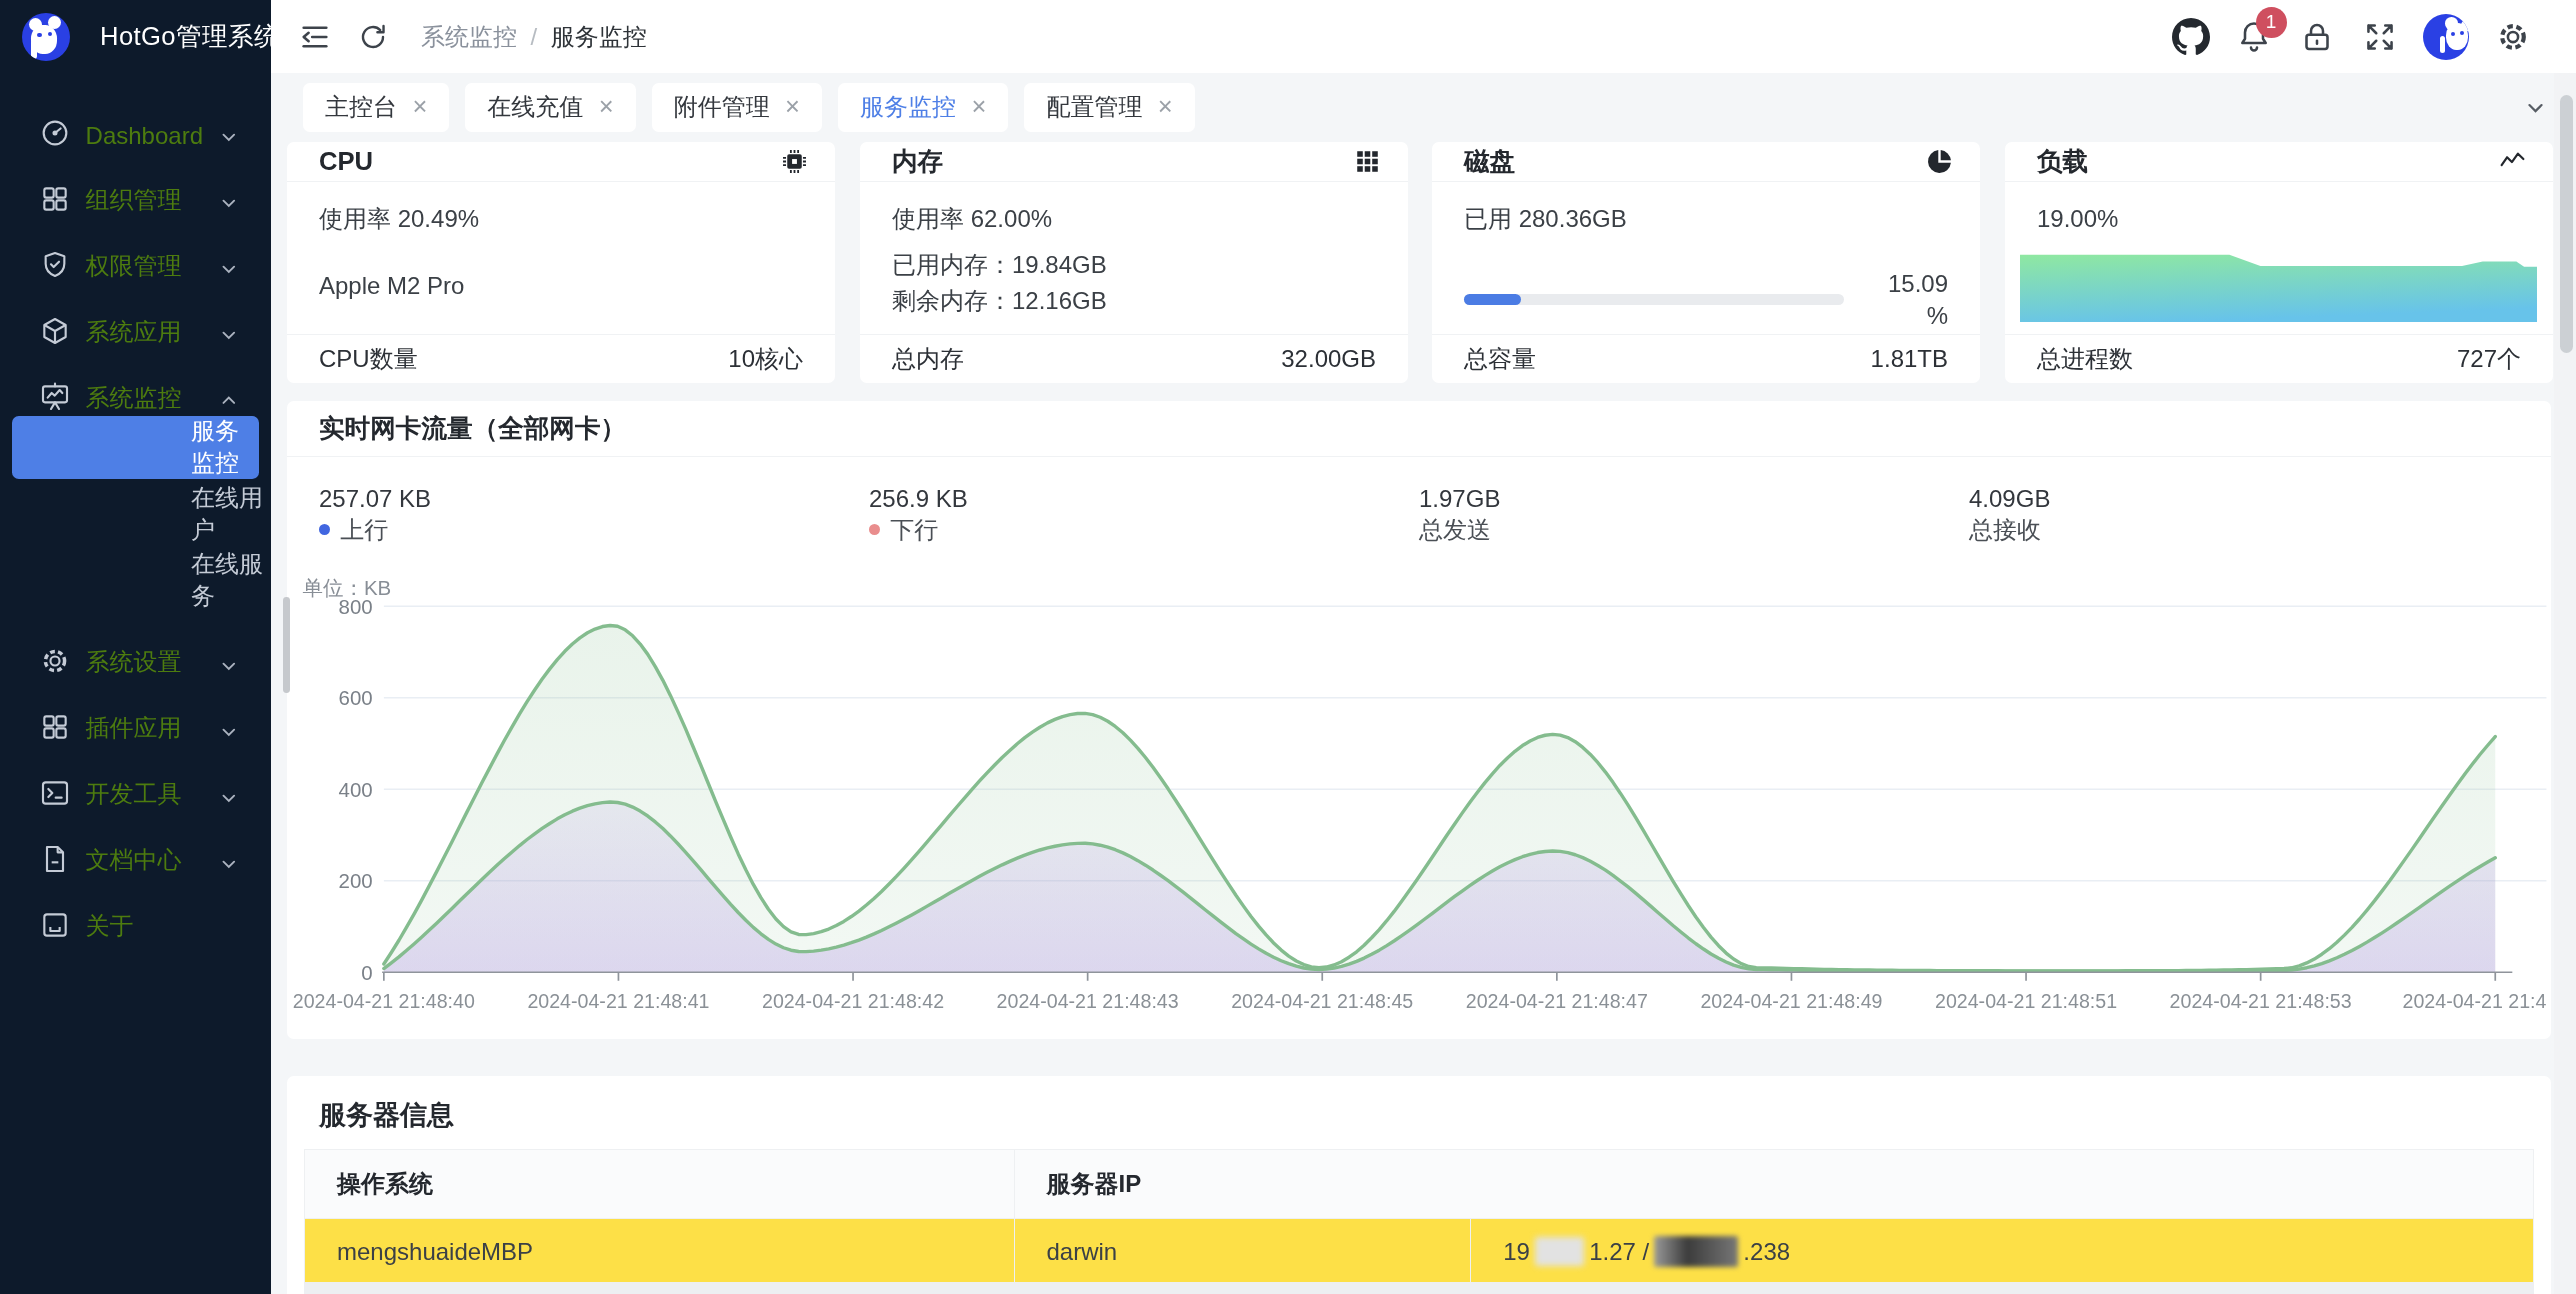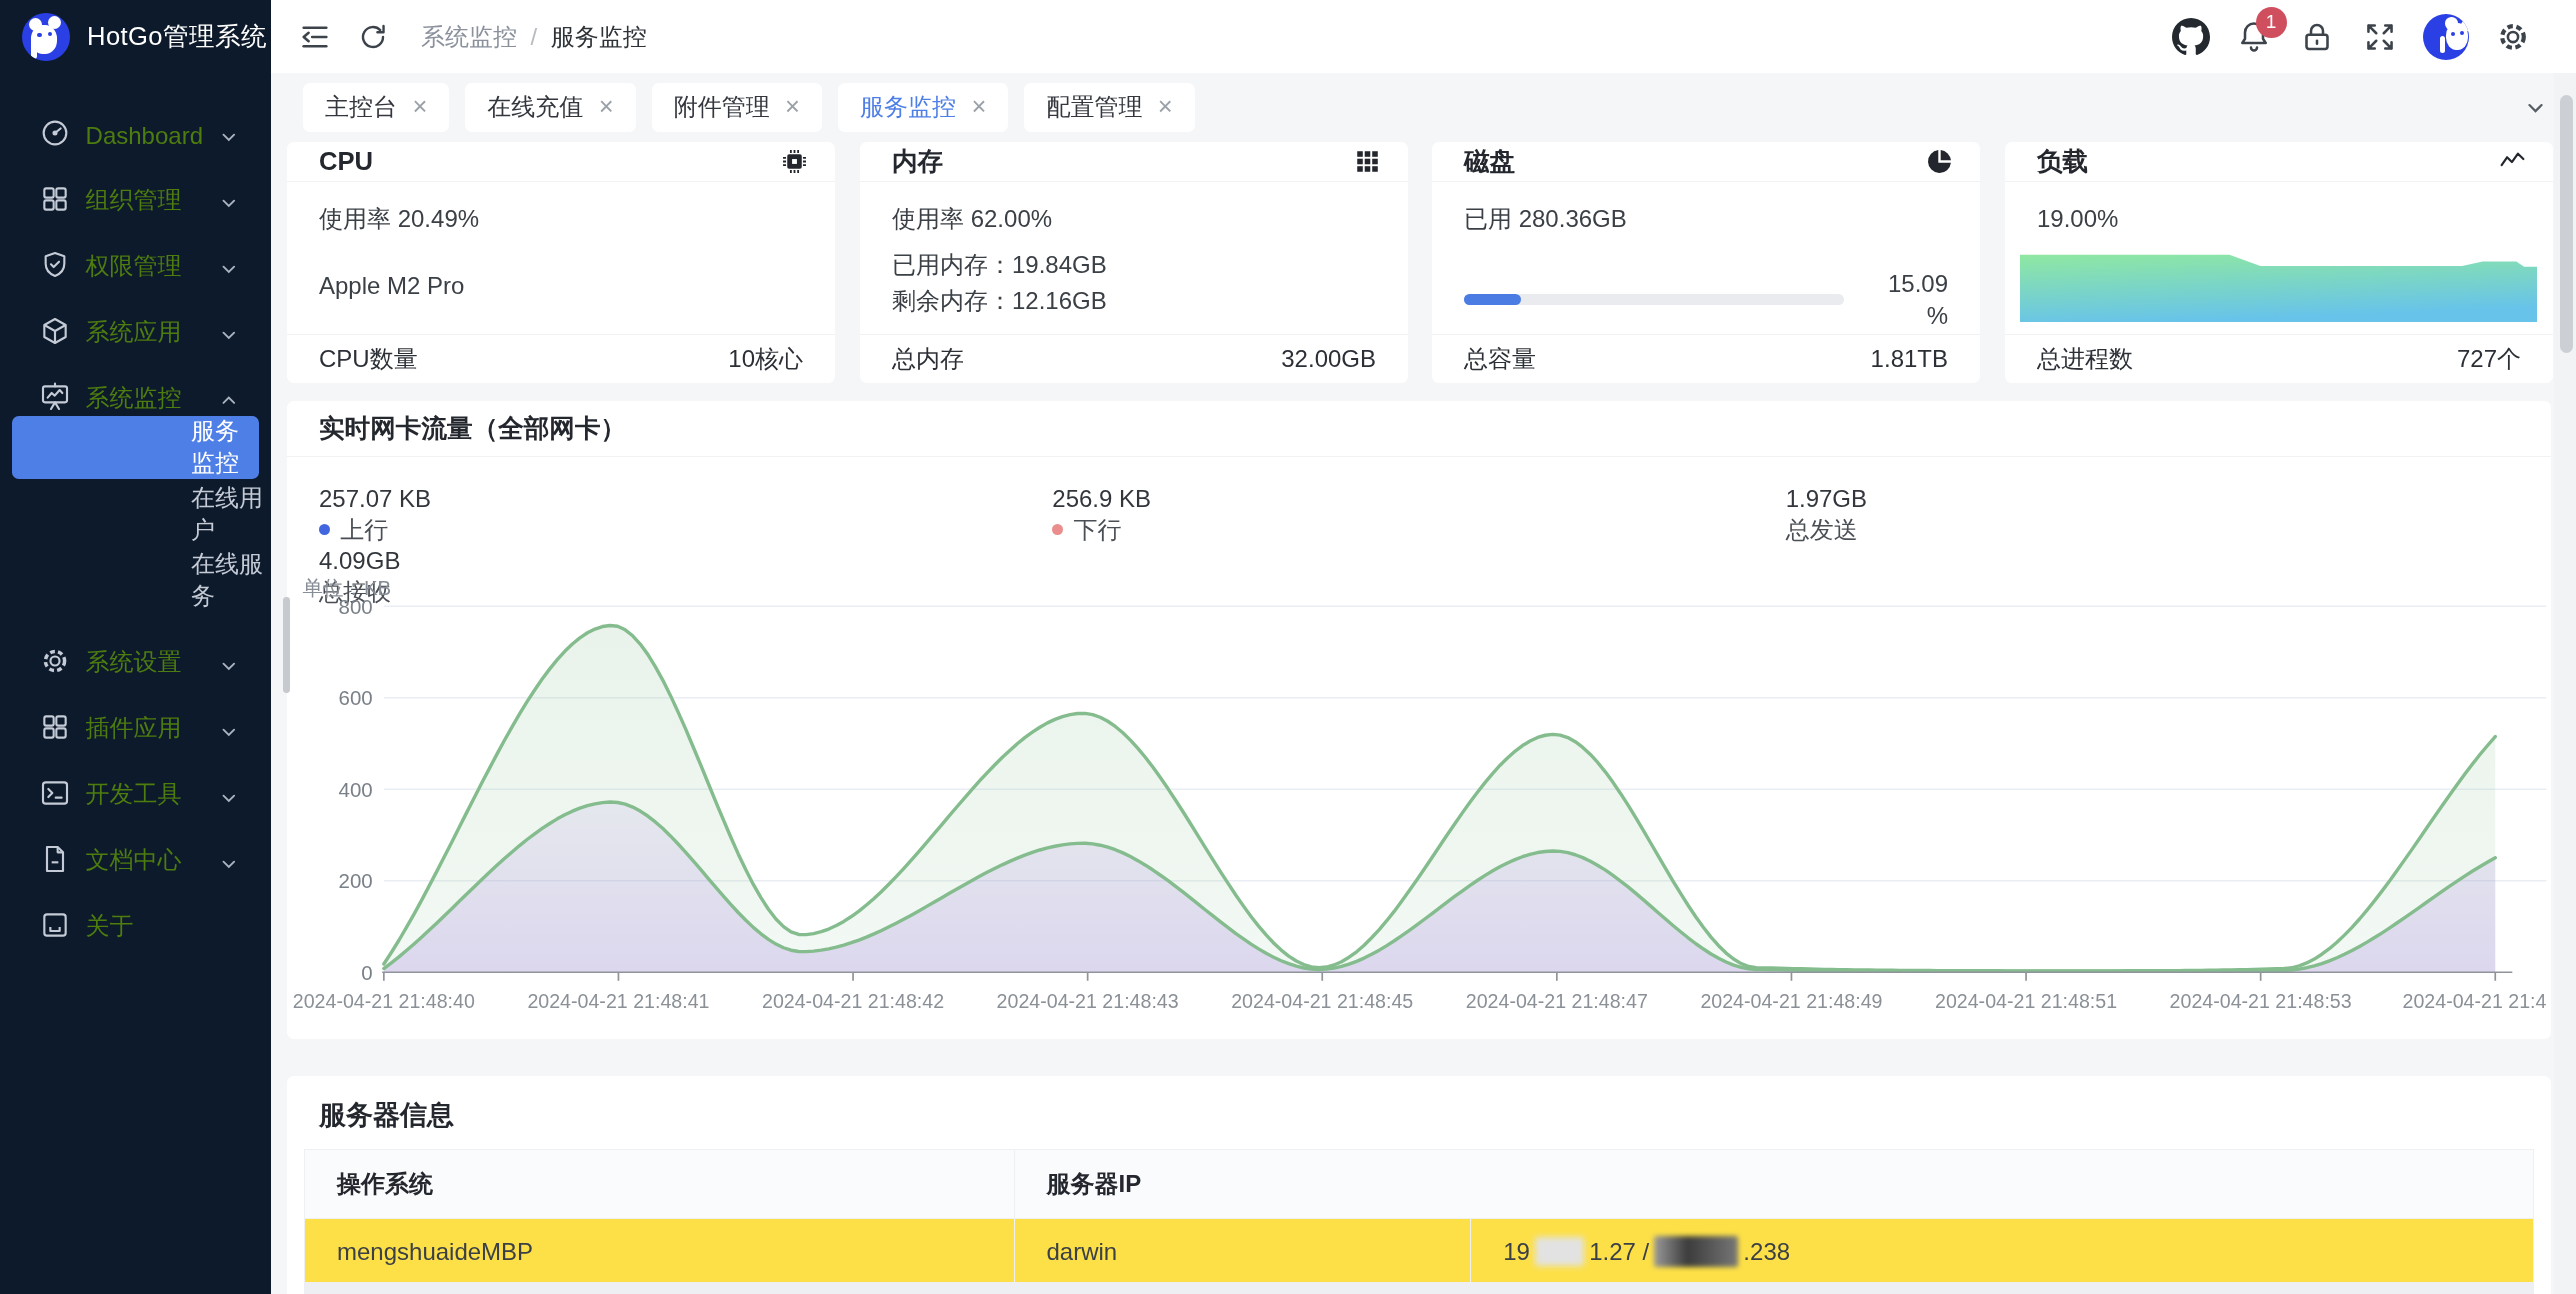--- a/index.html
+++ b/index.html
@@ -5,21 +5,21 @@
   html,body{margin:0;padding:0}
   body{
     width:2576px;height:1295px;overflow:hidden;
     font-family:"Liberation Sans","DejaVu Sans",sans-serif;
     background:#f4f6f8;color:#33373d;
   }
   #app{position:relative;width:2576px;height:1295px}
 
   
   .sidebar{position:absolute;left:0;top:0;width:271px;height:1295px;background:#0d1a2b;z-index:5}
-  .side-head{height:73px;display:flex;align-items:center;gap:17px;padding-left:22px}
+  .side-head{height:73px;display:flex;align-items:center;gap:30px;padding-left:22px}
   .logo-circle{width:48px;height:48px;border-radius:50%;background:#2a40e4;position:relative;overflow:hidden;flex:0 0 auto}
   .koala-ear{position:absolute;width:13.6px;height:13.6px;border-radius:50%;background:#fff}
   .koala-head{position:absolute;width:25.6px;height:29px;border-radius:46%;background:#fff;left:9.4px;top:12px}
   .koala-eye{position:absolute;width:4.3px;height:4.3px;border-radius:50%;background:#2a40e4}
   .koala-arm{position:absolute;width:6px;height:19px;border-radius:3.4px;background:#fff;left:12px;top:25.6px}
   .side-title{color:#ffffff;font-size:25.6px;letter-spacing:0.4px;white-space:nowrap}
   .menu{position:absolute;top:84px;left:0;right:0}
   .mi{height:66px;display:flex;align-items:flex-end;padding:0 29px 0 38px;color:#4d7c0f;font-size:24px;cursor:pointer}
   .mi .ic{width:34px;height:34px;margin-right:13.6px;display:flex;align-items:center;justify-content:center;color:#c4cbd6}
   .mi .lbl{flex:1;white-space:nowrap}
@@ -63,21 +63,21 @@
   .bar-track{flex:1;height:11px;border-radius:6px;background:#e9ebee;margin-right:19px}
   .bar-fill{height:100%;border-radius:6px;background:#4b7ce4}
   .pct{width:85px;text-align:right;font-size:24px;color:#3b4046;line-height:32px}
   .load-svg{position:absolute;left:15.4px;top:101px;width:517px;height:79px}
   .card-foot{position:absolute;left:0;right:0;bottom:0;height:48px;border-top:1.7px solid #f0f2f4;display:flex;align-items:center;justify-content:space-between;padding:0 32px;font-size:24px;color:#2c3036}
 
   
   .traffic-card{left:287px;top:401px;width:2264px;height:638px;overflow:hidden}
   .traffic-head{height:55px;border-bottom:1.7px solid #f0f2f4;display:flex;align-items:center;padding:0 32px}
   .traffic-head .t{font-weight:700;font-size:25.6px;color:#24282e}
-  .stats{position:absolute;top:82px;left:0;right:0;display:grid;grid-template-columns:repeat(3,1fr);padding:0 32px}
+  .stats{position:absolute;top:82px;left:0;right:0;display:grid;grid-template-columns:repeat(4,1fr);padding:0 32px}
   .stat-val{font-size:24px;color:#33373d;line-height:31px}
   .stat-lbl{margin-top:0;font-size:24px;color:#4a4f55;display:flex;align-items:center;line-height:31px}
   .dot{width:11px;height:11px;border-radius:50%;margin-right:10.2px;flex:0 0 auto}
   .unit{position:absolute;left:15.4px;top:171px;font-size:20.5px;color:#888e96;line-height:31px}
   #traffic-svg{position:absolute;left:2.6px;top:188px;overflow:visible}
 
   
   .server-card{left:287px;top:1076px;width:2264px;height:256px;overflow:hidden}
   .server-title{padding:20.5px 0 0 32px;font-size:27px;font-weight:700;color:#24282e}
   .table{position:absolute;left:17px;right:17px;top:73px;border:1.7px solid #eef0f2;border-bottom:none}

